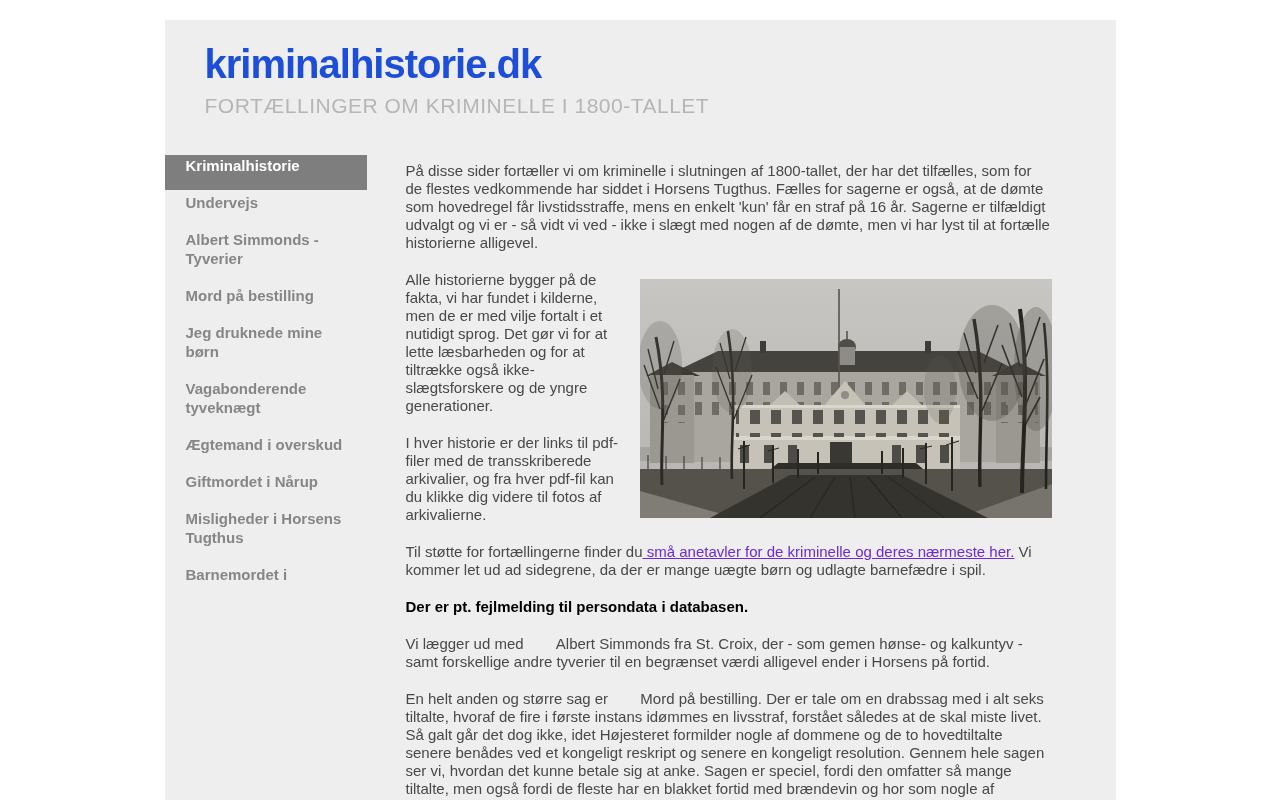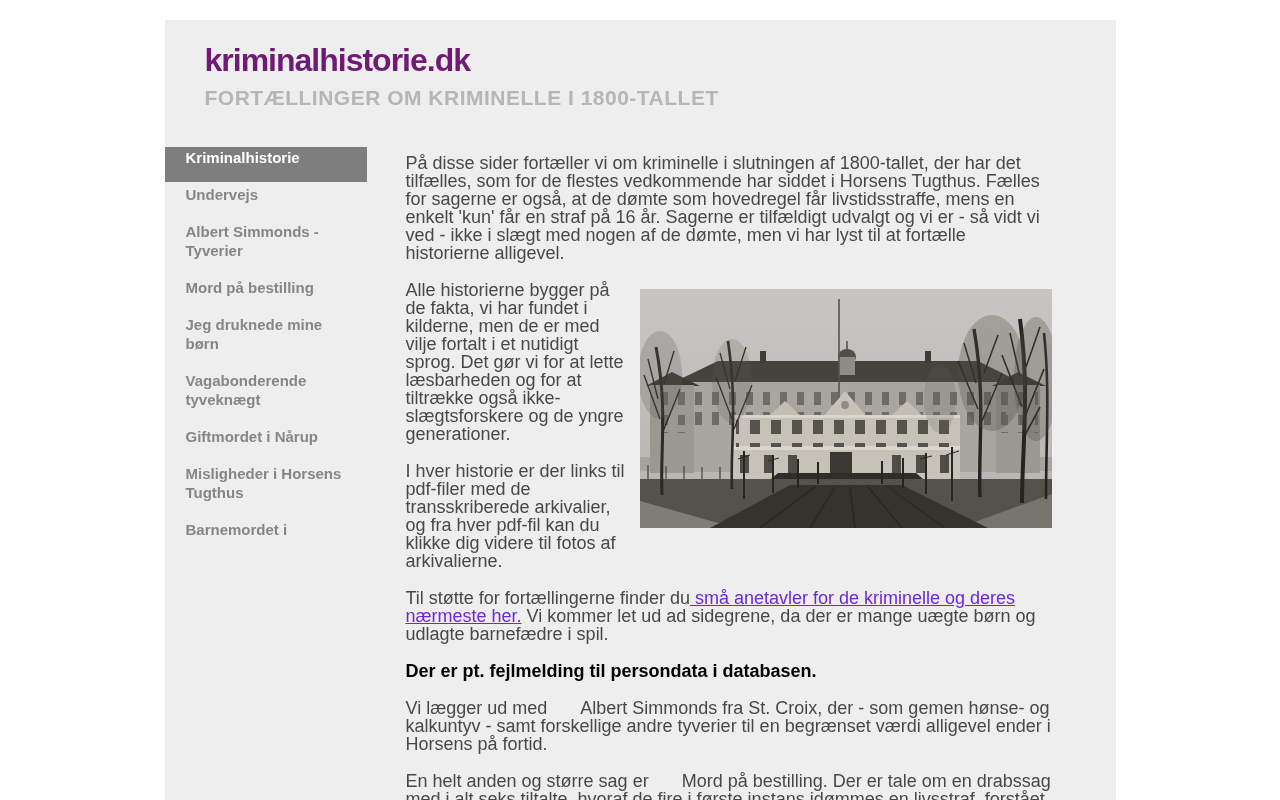--- a/index.html
+++ b/index.html
@@ -19,30 +19,30 @@
     background: #eeeeee;
     min-height: 1100px;
     box-sizing: border-box;
   }
   
   .site-header {
     padding: 22px 0 0 40px;
   }
   .site-title {
     margin: 0;
-    font-size: 32px;
+    font-size: 40px;
     font-weight: bold;
-    color: #701a75;
+    color: #1d4ed8;
     letter-spacing: -1px;
     cursor: pointer;
   }
   .site-subtitle {
     margin-top: 7px;
     font-size: 21px;
-    font-weight: bold;
+    font-weight: normal;
     color: #b6b6b6;
     letter-spacing: 0.5px;
   }
   
   .body-row {
     display: flex;
     align-items: flex-start;
     margin-top: 37px;
   }
   .sidebar {
@@ -68,21 +68,21 @@
     color: #ffffff;
   }
   
   .main-content {
     width: 646px;
     margin-left: 39px;
     padding-top: 7px;
   }
   .main-content p {
     margin: 0 0 19px 0;
-    font-size: 18px;
+    font-size: 15px;
     line-height: 18px;
     color: #484848;
   }
   .main-content .alert {
     color: #000000;
     font-weight: bold;
   }
   .main-content a {
     color: #6d28d9;
     text-decoration: underline;
@@ -111,20 +111,21 @@
   <div class="body-row">
 
     <nav class="sidebar">
       <ul>
         <li class="active">Kriminalhistorie</li>
         <li>Undervejs</li>
         <li>Albert Simmonds - Tyverier</li>
         <li>Mord på bestilling</li>
         <li>Jeg druknede mine børn</li>
         <li>Vagabonderende tyveknægt</li>
+        <li>Ægtemand i overskud</li>
         <li>Giftmordet i Nårup</li>
         <li>Misligheder i Horsens Tugthus</li>
         <li>Barnemordet i</li>
       </ul>
     </nav>
 
     <main class="main-content">
 
       <p>På disse sider fortæller vi om kriminelle i slutningen af 1800-tallet, der har det tilfælles, som for de flestes vedkommende har siddet i Horsens Tugthus. Fælles for sagerne er også, at de dømte som hovedregel får livstidsstraffe, mens en enkelt 'kun' får en straf på 16 år. Sagerne er tilfældigt udvalgt og vi er - så vidt vi ved - ikke i slægt med nogen af de dømte, men vi har lyst til at fortælle historierne alligevel.</p>
 

